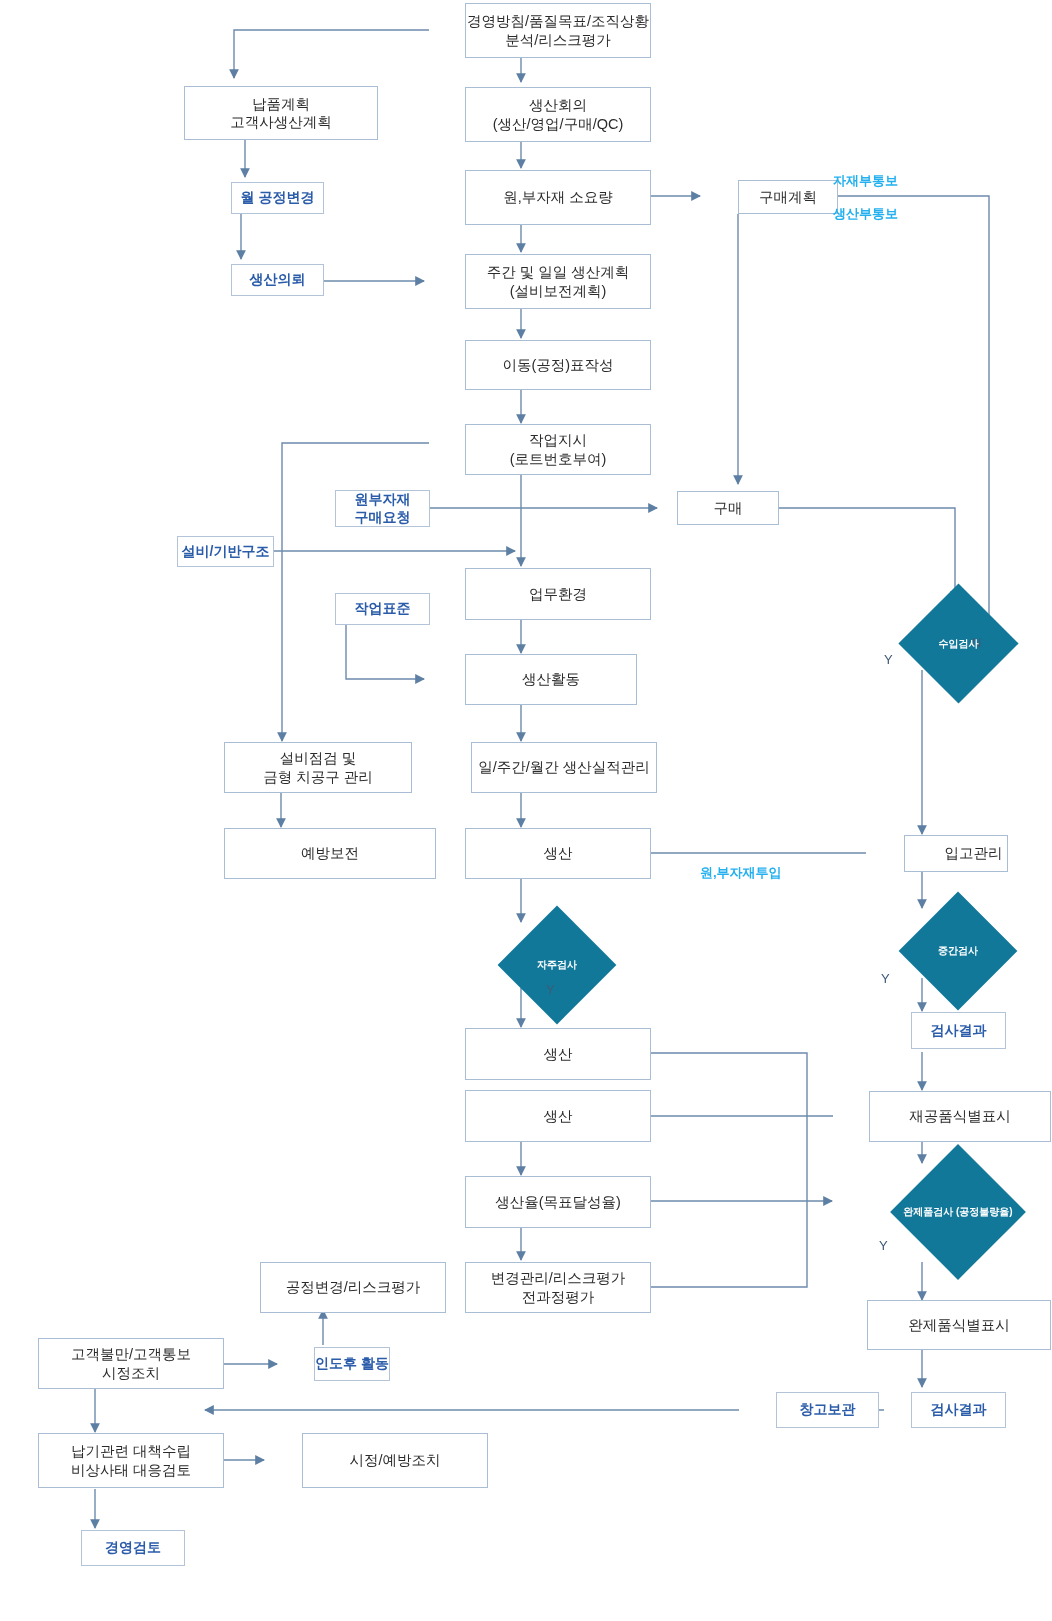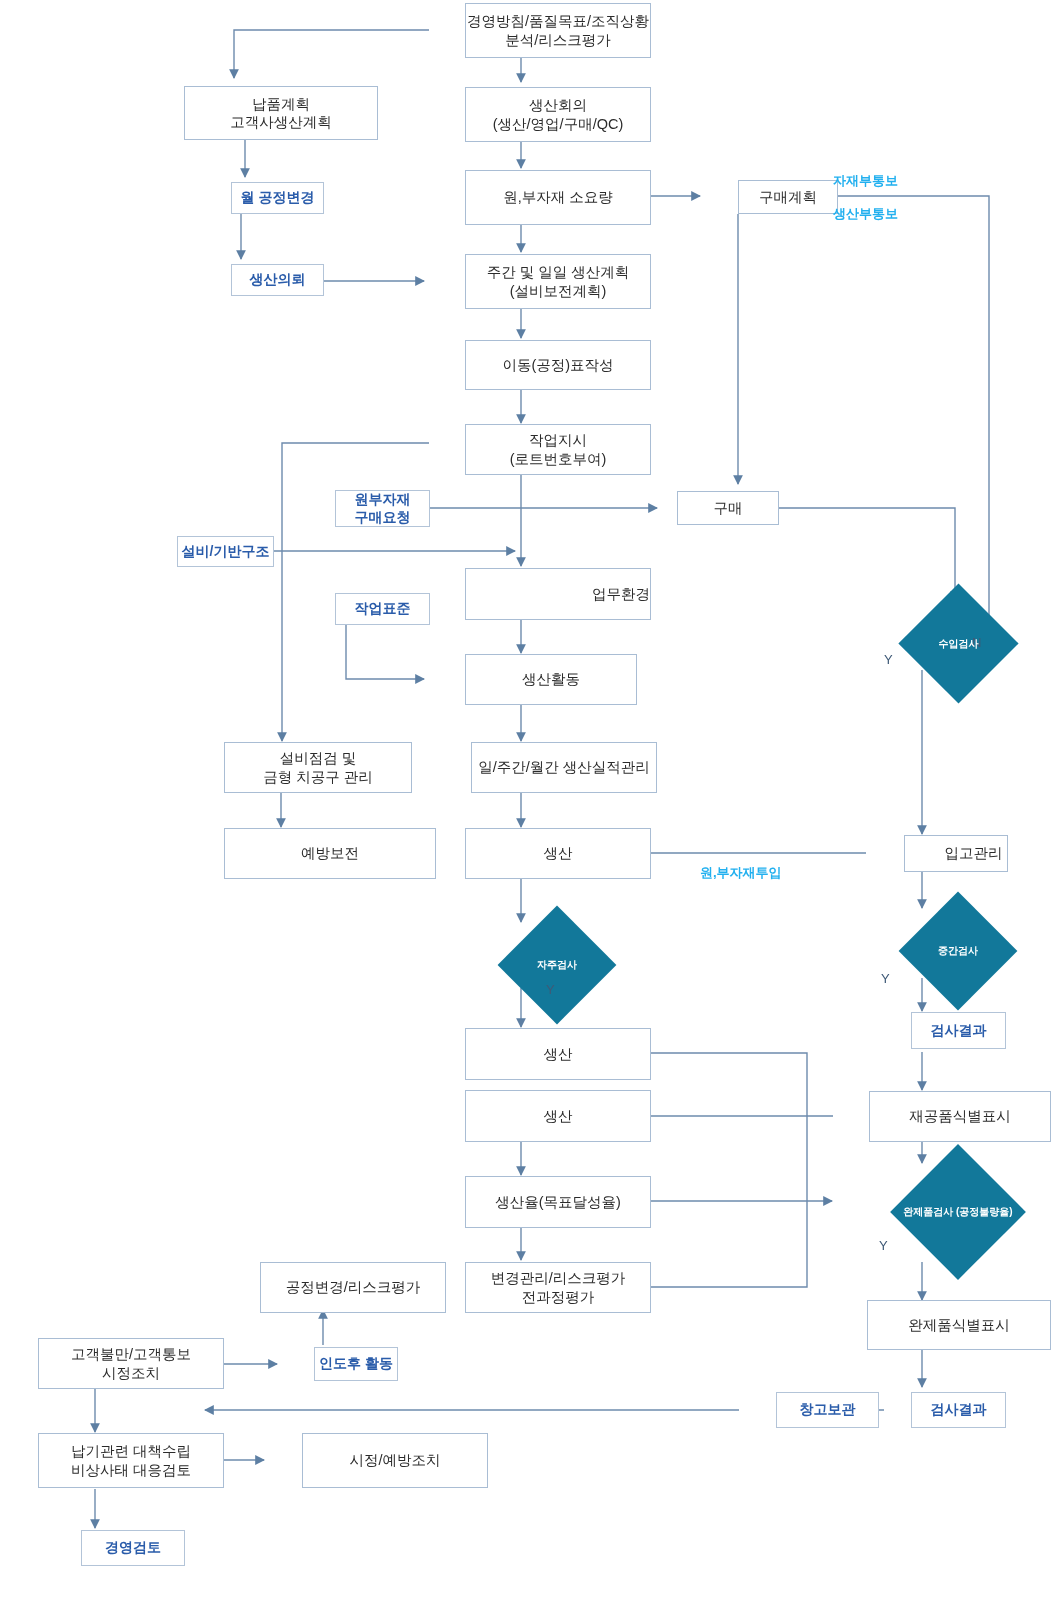--- a/index.html
+++ b/index.html
@@ -236,21 +236,21 @@
   </div>
 
   <div class="node box" style="left:641px; top:491px; width:102px; height:34px;">
     <span>구매</span>
   </div>
 
   <div class="node box blue" style="left:141px; top:536px; width:97px; height:31px;">
     <span>설비/기반구조</span>
   </div>
 
-  <div class="node box" style="left:429px; top:568px; width:186px; height:52px;justify-content:flex-end;">
+  <div class="node box" style="left:429px; top:568px; width:186px; height:52px;">
     <span>업무환경</span>
   </div>
 
   <div class="node box blue" style="left:299px; top:593px; width:95px; height:32px;">
     <span>작업표준</span>
   </div>
 
   <div class="node box" style="left:429px; top:654px; width:172px; height:51px;">
     <span>생산활동</span>
   </div>
@@ -324,21 +324,21 @@
   <div class="node box txt2" style="left:429px; top:1262px; width:186px; height:51px;">
     <span>변경관리/리스크평가
 전과정평가</span>
   </div>
 
   <div class="node box txt2" style="left:2px; top:1338px; width:186px; height:51px;">
     <span>고객불만/고객통보
 시정조치</span>
   </div>
 
-  <div class="node box blue" style="left:278px; top:1347px; width:84px; height:34px;">
+  <div class="node box blue" style="left:278px; top:1347px; width:76px; height:34px;">
     <span>인도후 활동</span>
   </div>
 
   <div class="node box" style="left:831px; top:1300px; width:184px; height:50px;">
     <span>완제품식별표시</span>
   </div>
 
   <div class="node box blue" style="left:740px; top:1392px; width:103px; height:36px;">
     <span>창고보관</span>
   </div>

